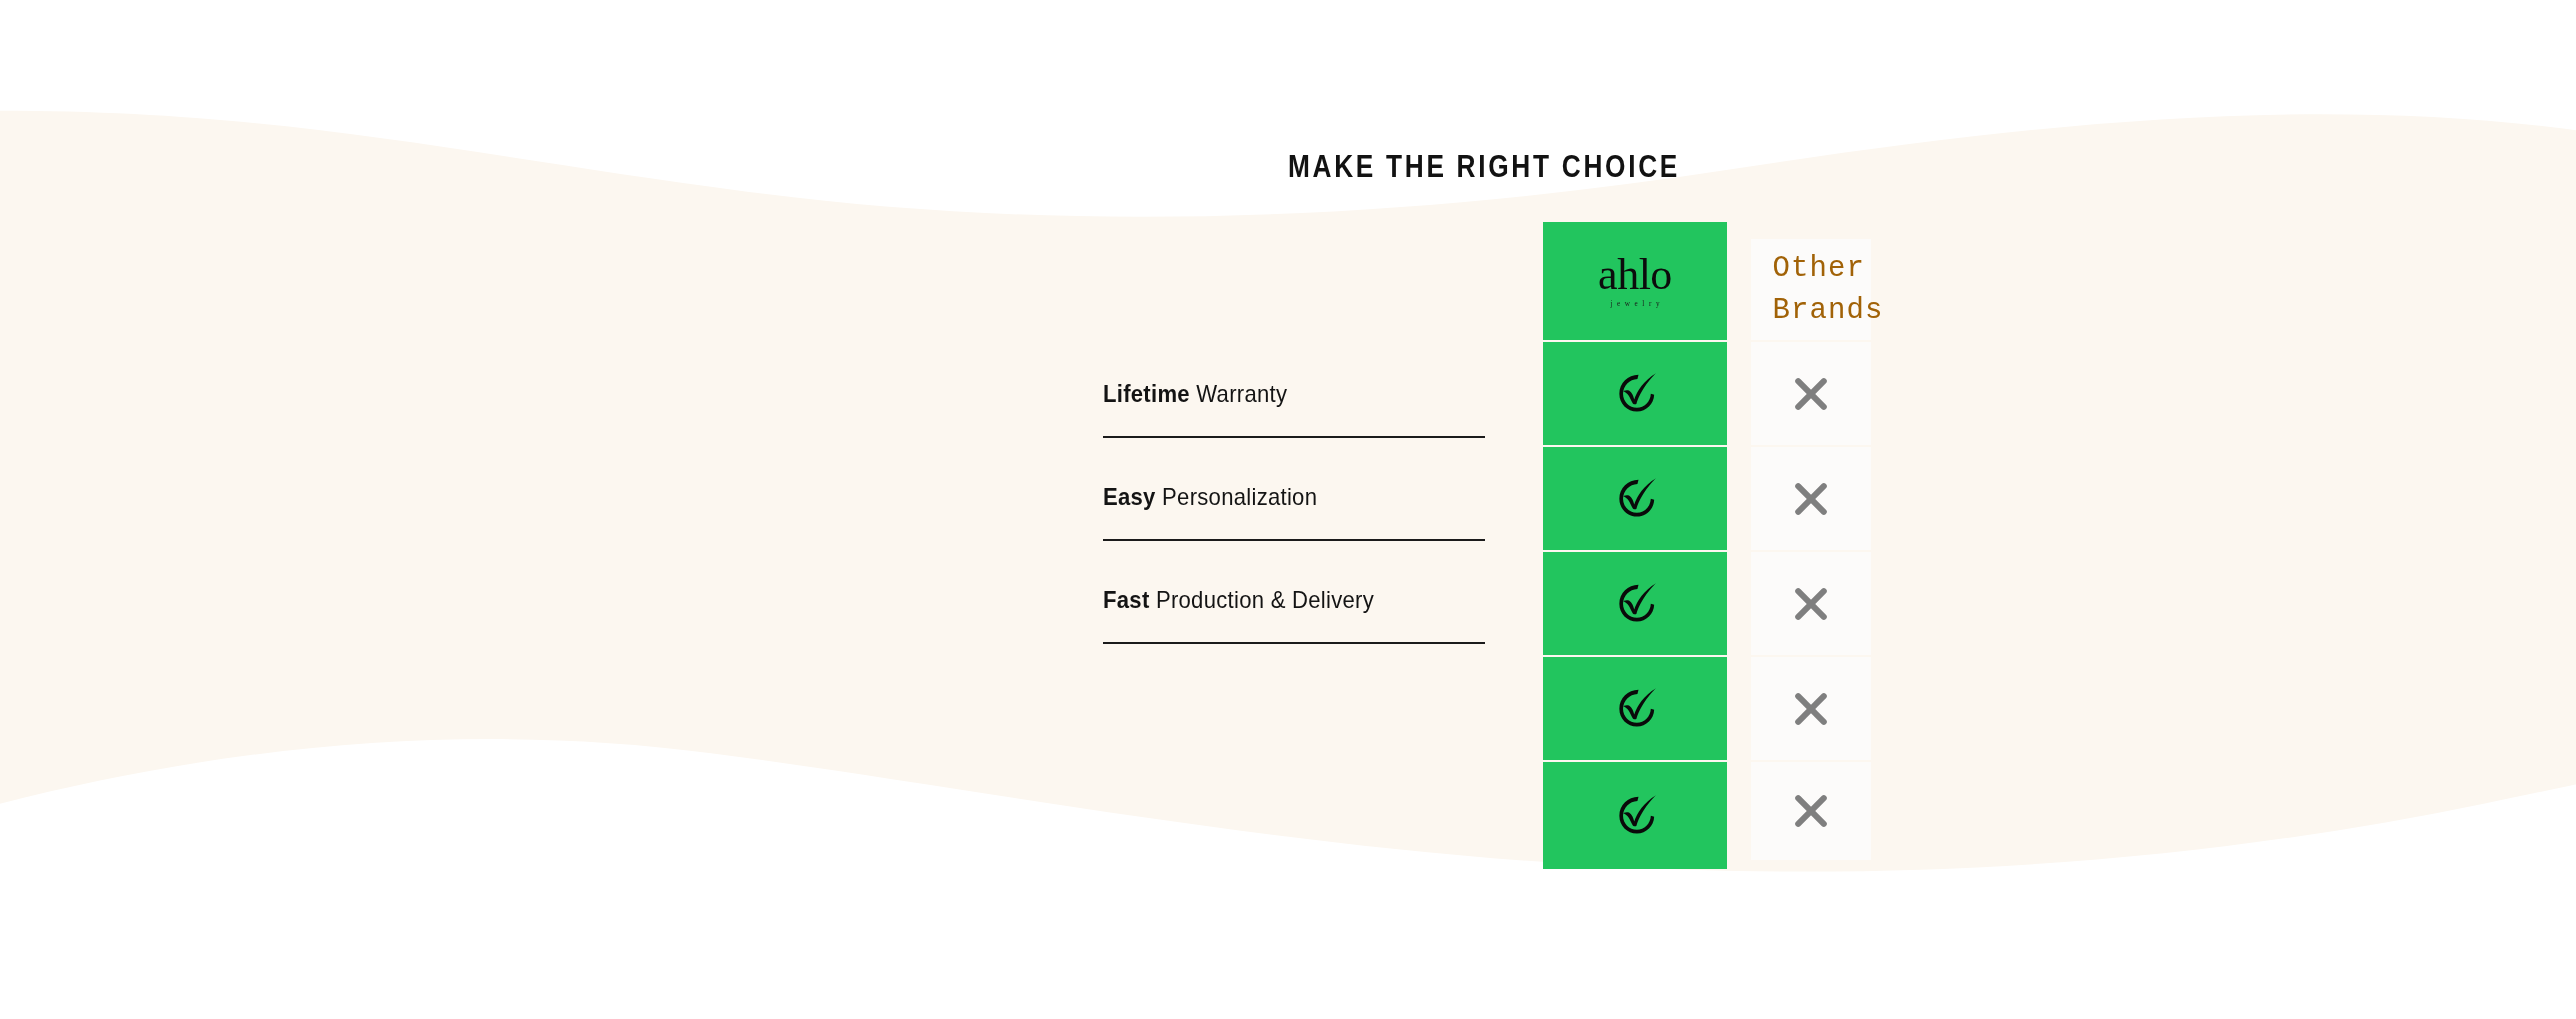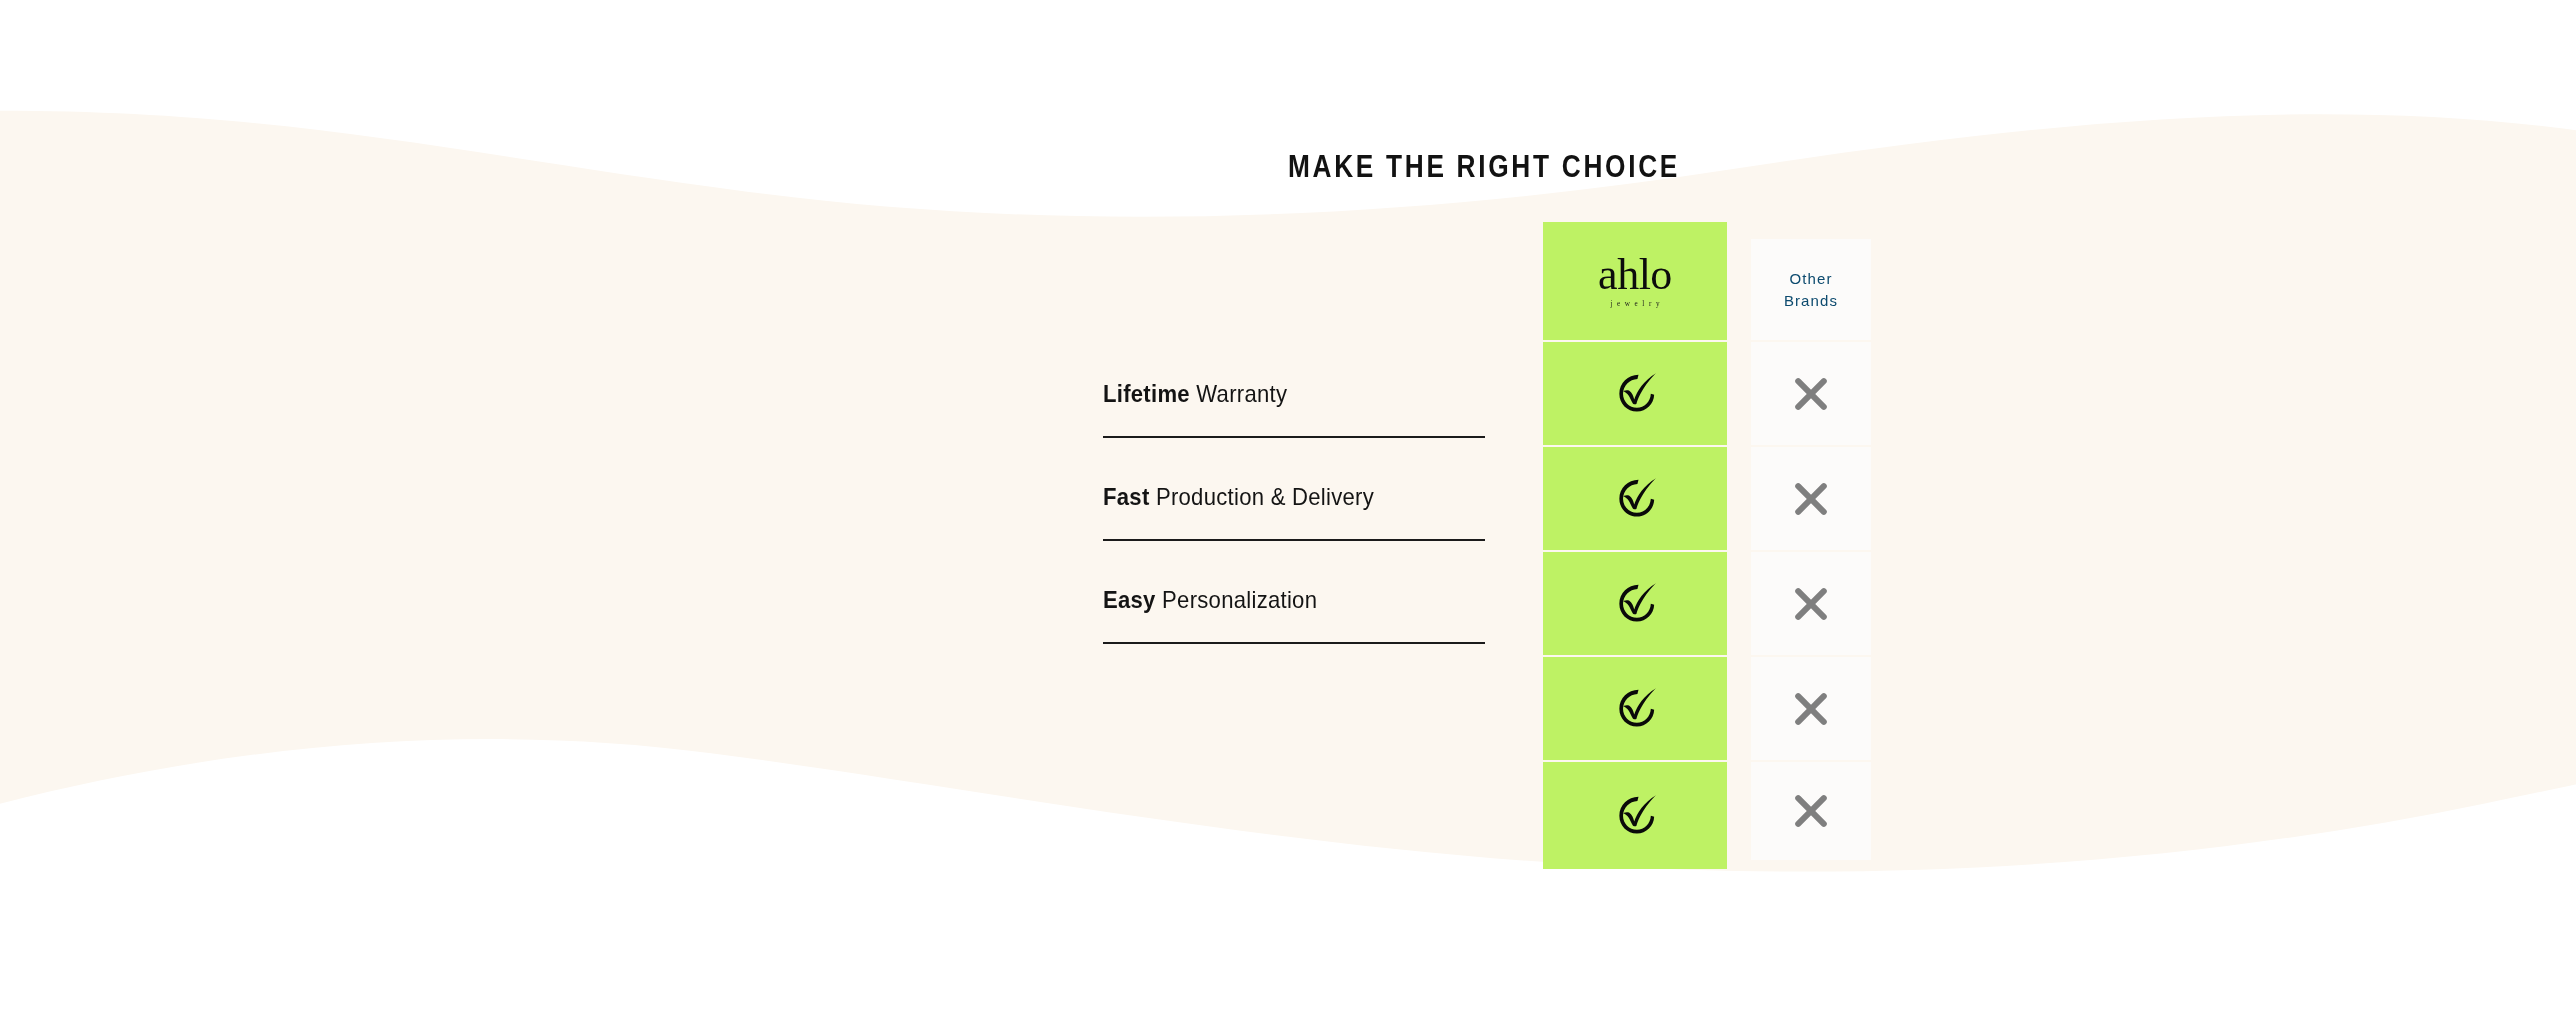--- a/index.html
+++ b/index.html
@@ -98,21 +98,21 @@
 
   
   .col {
     position: absolute;
     top: 0;
   }
   .col-brand  { left: 440px; width: 184px; }
   .col-other  { left: 648px; width: 120px; }
 
   .cell {
-    background: #bef264;
+    background: #22c55e;
     position: relative;
   }
   .col-brand .cell { margin-bottom: 2.1px; }
   .col-other .cell { margin-bottom: 2.1px; background: #fcfbfa; }
 
   .cell-head-brand {
     height: 118px;
     display: flex;
     align-items: center;
     justify-content: center;
@@ -153,23 +153,23 @@
     display: block;
     margin-top: 5.2px;
     font-family: Liberation Serif, serif;
     font-size: 7.2px;
     letter-spacing: 4.6px;
     color: #1a1a1a;
     padding-left: 4.6px;
   }
 
   .other-brands-label {
-    font-family: Liberation Sans, sans-serif;
-    font-size: 15px;
-    color: #0c4a6e;
+    font-family: Liberation Mono, monospace;
+    font-size: 29px;
+    color: #a16207;
     letter-spacing: 1.1px;
     line-height: 1.42;
     width: 77px;
   }
 
   
   .check-icon { width: 54px; height: 54px; display: block; }
   .cross-icon { width: 40px;  height: 40px;  display: block; }
 </style>
 </head>
@@ -199,28 +199,28 @@
 
       <div class="feature-row">
         <div class="feature-label">
           <b>Lifetime</b><span> Warranty</span>
         </div>
         <div class="feature-divider"></div>
       </div>
 
       <div class="feature-row">
         <div class="feature-label">
-          <b>Fast</b><span> Production &amp; Delivery</span>
+          <b>Easy</b><span> Personalization</span>
         </div>
         <div class="feature-divider"></div>
       </div>
 
       <div class="feature-row">
         <div class="feature-label">
-          <b>Easy</b><span> Personalization</span>
+          <b>Fast</b><span> Production &amp; Delivery</span>
         </div>
         <div class="feature-divider"></div>
       </div>
 
 
 
     </div>
 
     <div class="col col-brand">
 

